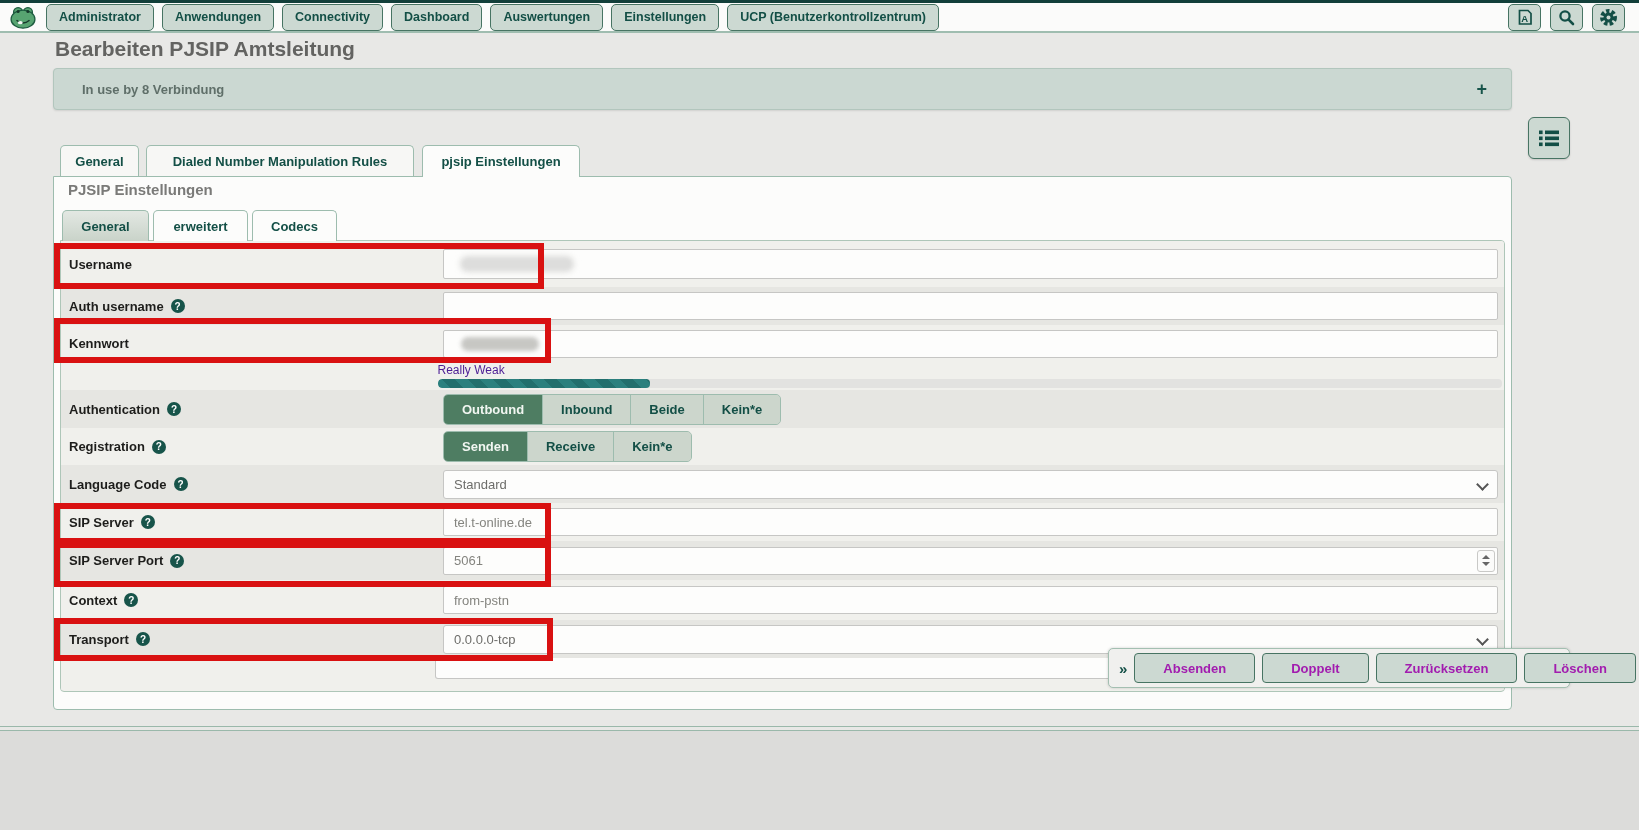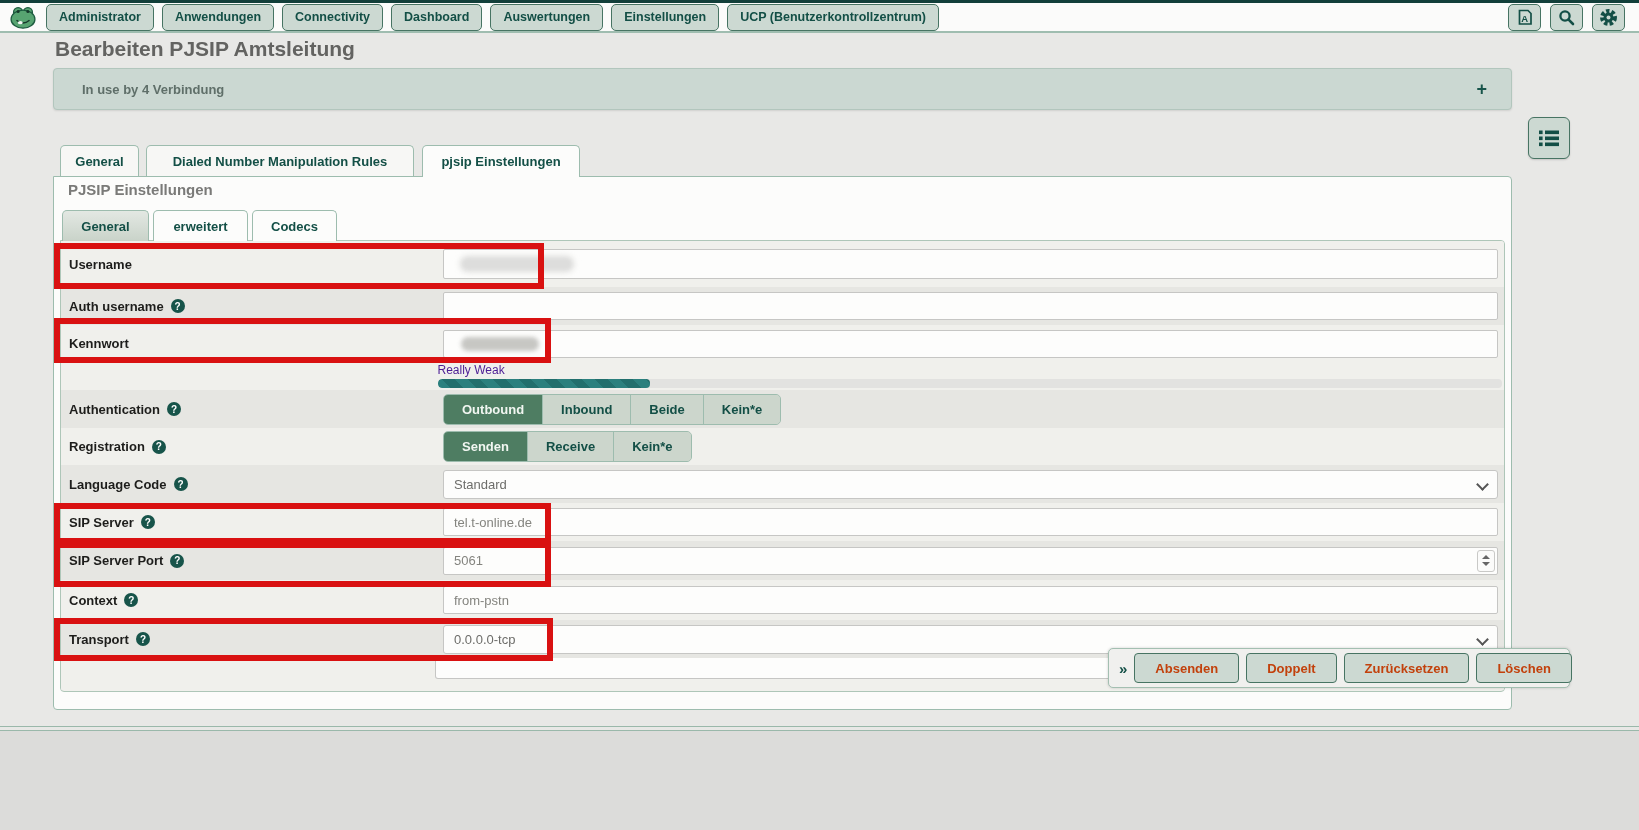--- a/index.html
+++ b/index.html
@@ -99,22 +99,22 @@
   .partial-select .caret { top:2px; }
 
   
   .hl { position:absolute; box-sizing:border-box; border:6px solid #d91111; z-index:8; pointer-events:none; }
 
   
   .actionbar { position:absolute; left:1108px; top:648px; width:462px; height:40px; box-sizing:border-box;
                background:#f0f0ee; border:1px solid #a3bfb1; border-radius:5px; z-index:7;
                display:flex; align-items:center; gap:7px; padding:0 8px 0 10px; box-shadow:0 0 3px rgba(0,0,0,.18); }
   .act-chev { color:#134f46; font-weight:bold; font-size:15px; cursor:pointer; }
-  .abtn { height:28px; padding:0 20px; background:#ccd9d2; border:1px solid #477463; border-radius:4px;
-          font-size:13px; font-weight:bold; color:#c2410c; display:flex; align-items:center; cursor:pointer; }
+  .abtn { height:28px; padding:0 28px; background:#ccd9d2; border:1px solid #477463; border-radius:4px;
+          font-size:13px; font-weight:bold; color:#a21caf; display:flex; align-items:center; cursor:pointer; }
 
   
   .fsep { position:absolute; left:0; right:0; top:726px; height:3px;
           border-top:1px solid #9ab8aa; border-bottom:1px solid #9ab8aa; }
   .footer-band { position:absolute; left:0; right:0; top:731px; bottom:0; background:#dcdcda; }
 </style>
 </head>
 <body>
 
 <div class="screen">
@@ -158,21 +158,21 @@
           <circle cx="10" cy="10" r="6.4" fill="none" stroke="#134f46" stroke-width="5" stroke-dasharray="3.3 2.1"></circle>
           <circle cx="10" cy="10" r="5.2" fill="#134f46"></circle>
           <circle cx="10" cy="10" r="2.1" fill="#ccd9d2"></circle>
         </svg>
       </div>
     </div>
   </header>
 
   <div class="page-title">Bearbeiten PJSIP Amtsleitung</div>
   <div class="usage">
-    <span class="usage-text">In use by 4 Verbindung</span>
+    <span class="usage-text">In use by 8 Verbindung</span>
     <span class="usage-plus">+</span>
   </div>
 
   <div class="side-toggle">
     <svg width="20" height="17" viewBox="0 0 20 17">
       <g fill="#134f46">
         <rect x="0" y="0.5" width="3.6" height="3.6"></rect>
           <rect x="6" y="0.5" width="14" height="3.6"></rect>
         <rect x="0" y="6.5" width="3.6" height="3.6"></rect>
           <rect x="6" y="6.5" width="14" height="3.6"></rect>

